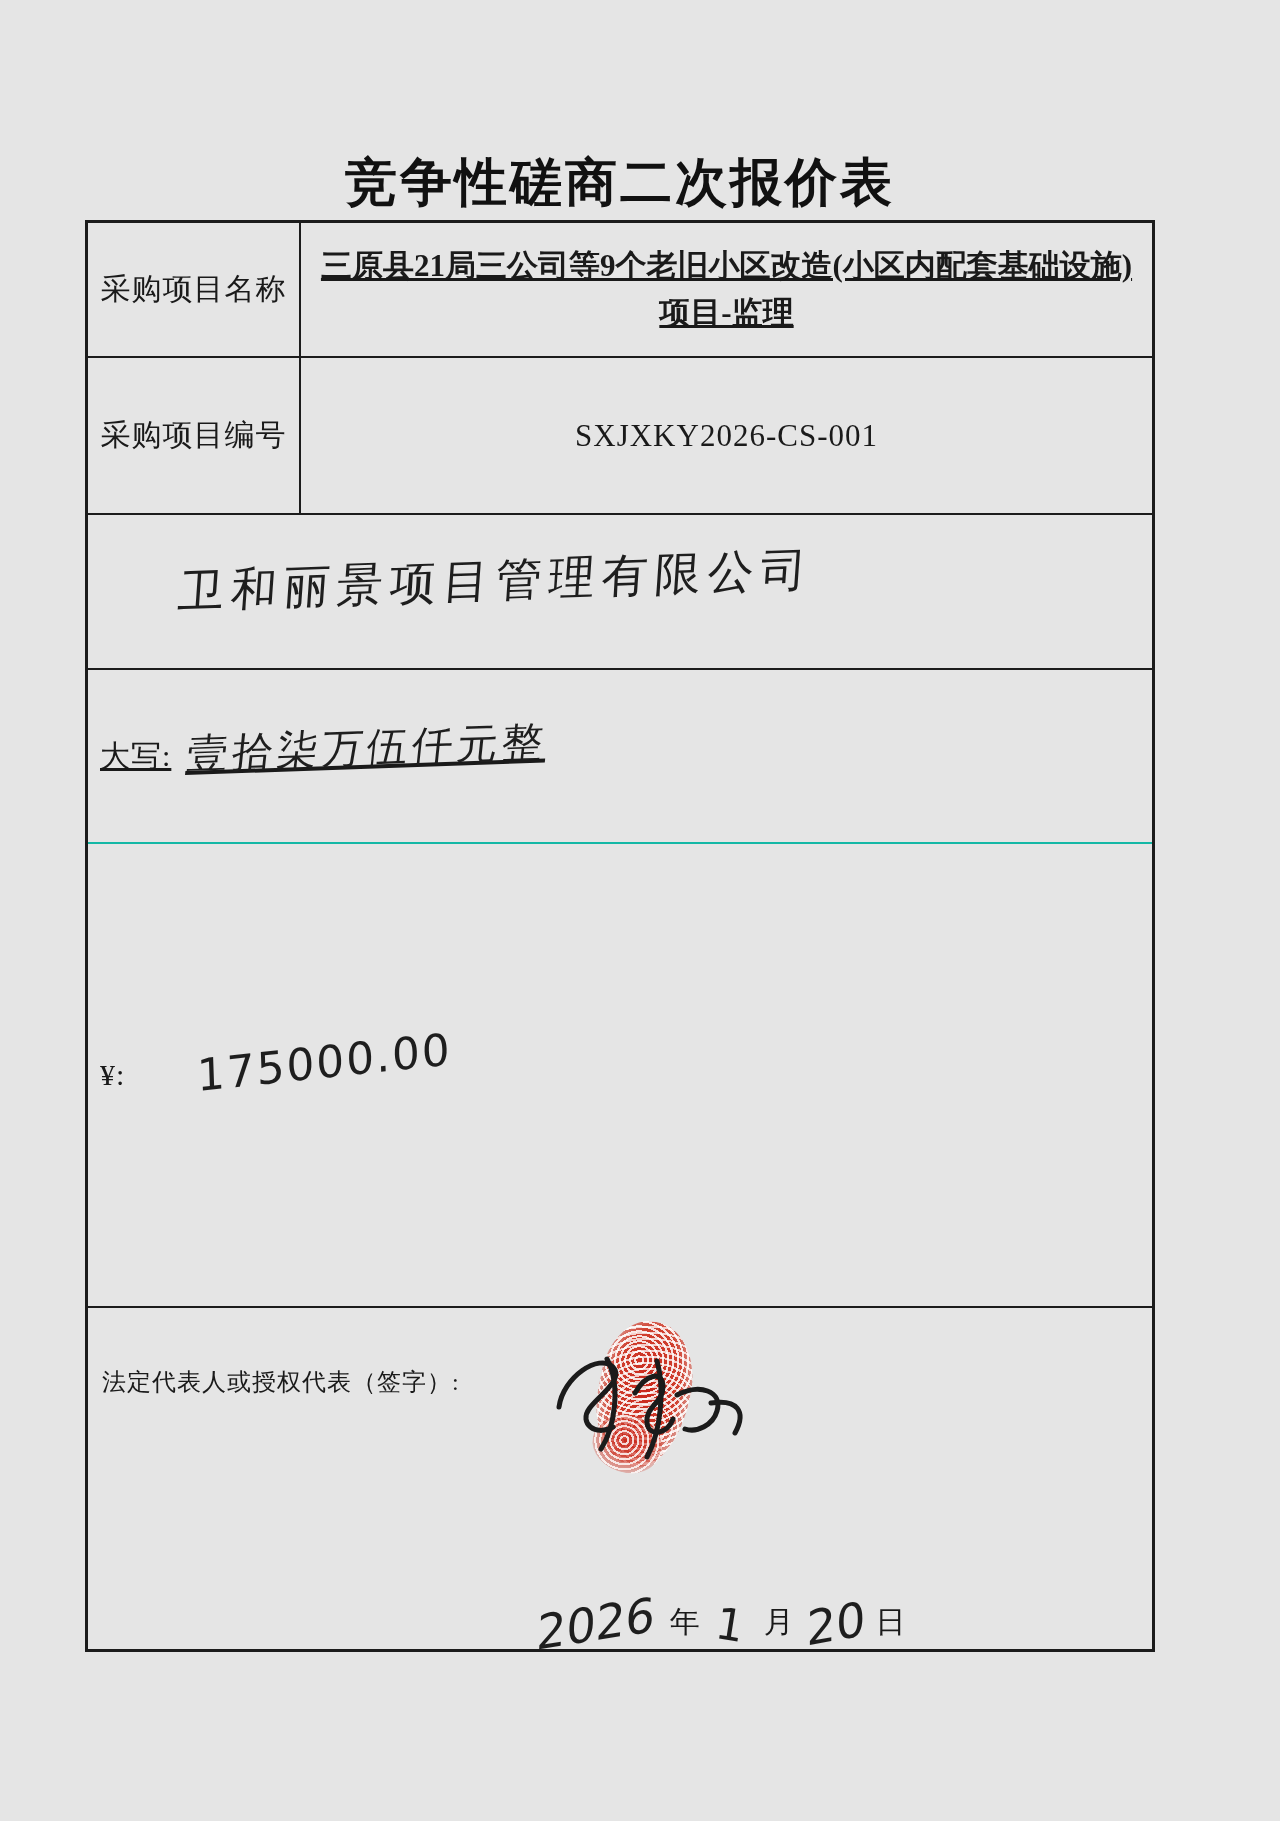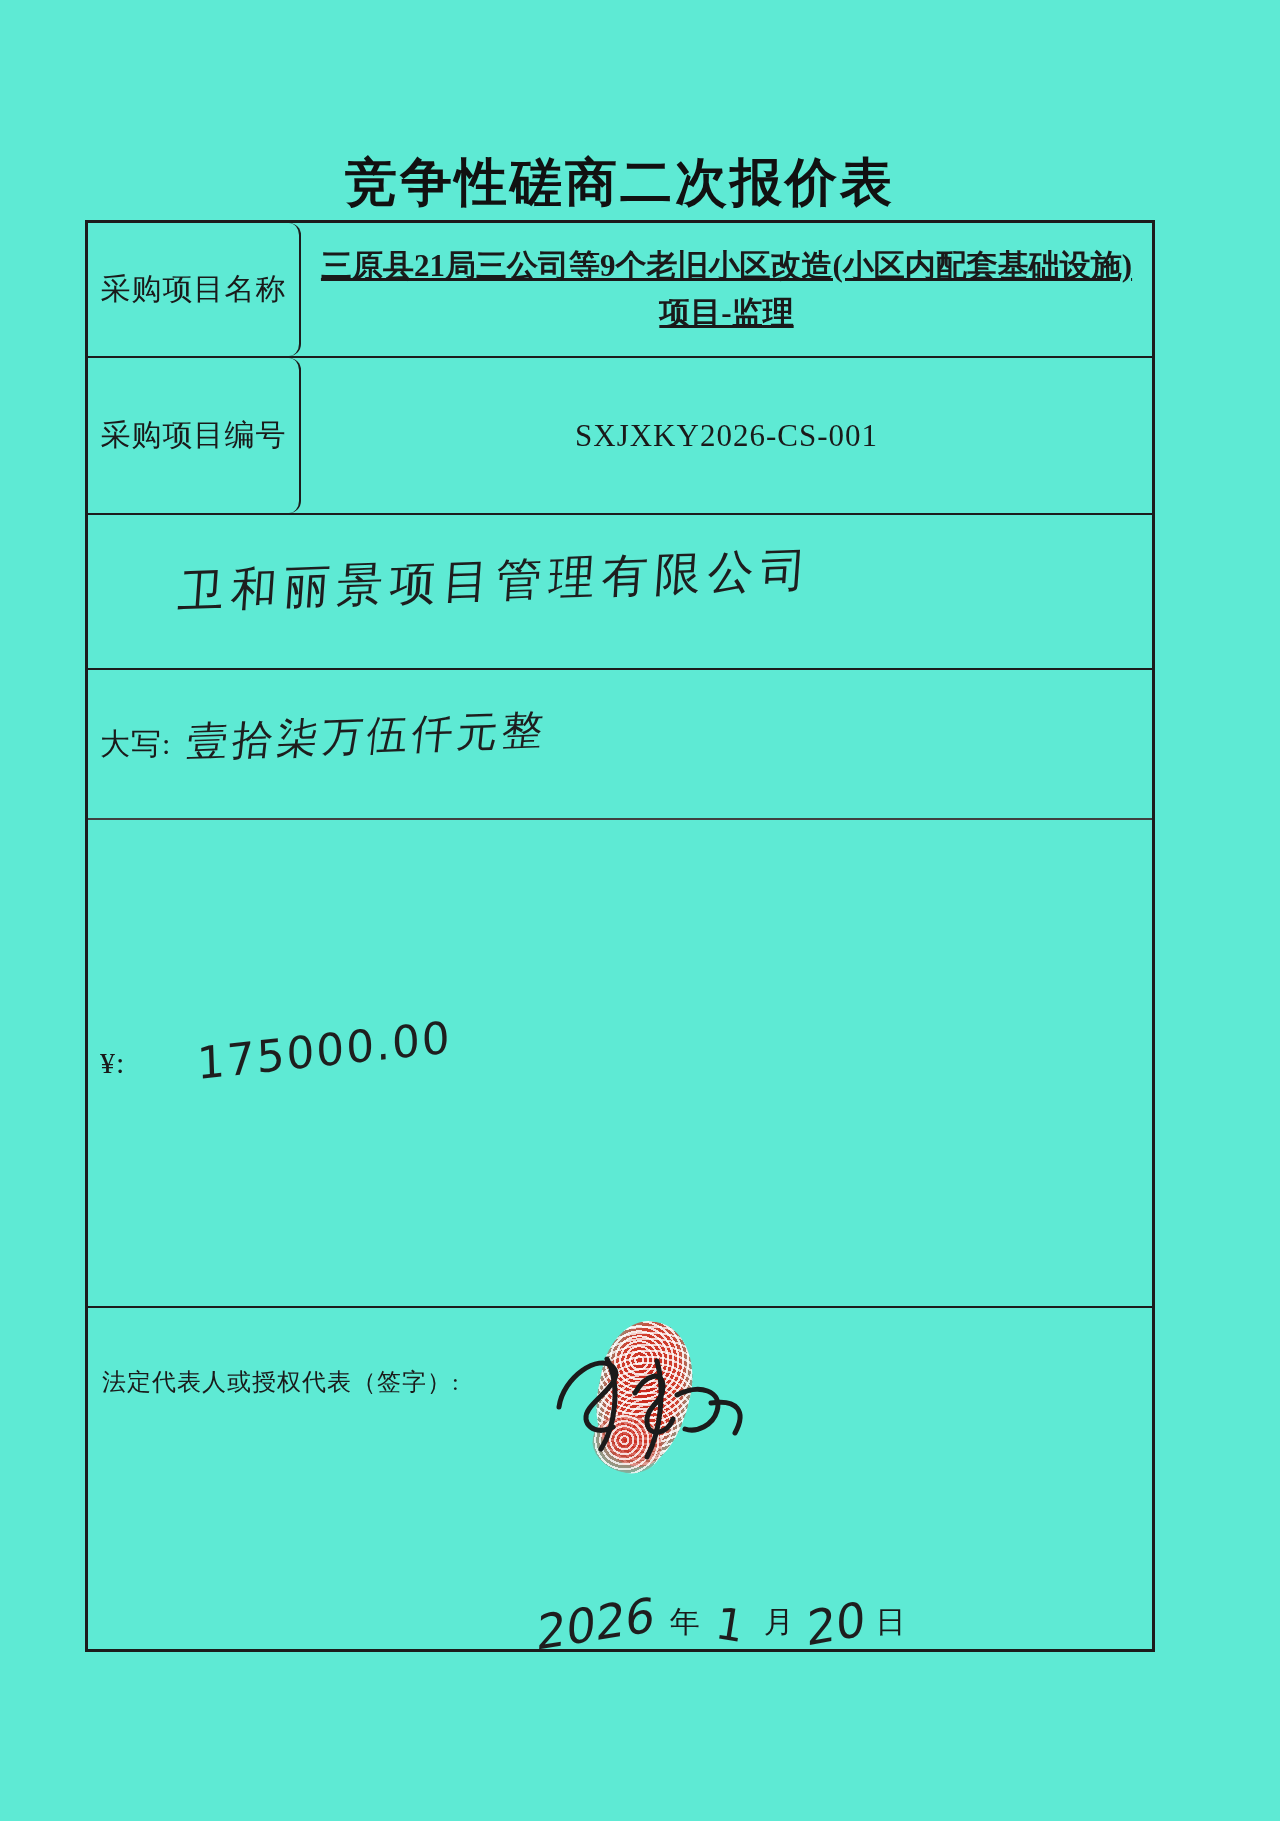--- a/index.html
+++ b/index.html
@@ -1,42 +1,42 @@
 <!DOCTYPE html>
 <html><head>
 <meta charset="utf-8">
 <style>
   html,body{margin:0;padding:0;background:#ffffff;}
   .page{
-    position:relative;width:1280px;height:1821px;background:#5eead4;
+    position:relative;width:1280px;height:1821px;background:#e5e5e5;
     font-family:"Liberation Serif",serif;color:#1a1a1a;overflow:hidden;
   }
   .title{
     position:absolute;left:85px;top:148px;width:1070px;margin:0;
     text-align:center;font-size:52px;font-weight:700;letter-spacing:3px;color:#111;
   }
   .tbl{
     position:absolute;left:85px;top:220px;width:1070px;height:1432px;
     border:3px solid #1c1c1c;box-sizing:border-box;display:flex;flex-direction:column;
   }
   .row{display:flex;border-bottom:2px solid #1c1c1c;box-sizing:border-box;flex:none;}
   .r1{height:135px}.r2{height:157px}.r3{height:155px}.r4{height:638px}
   .r5{flex:1 1 auto;border-bottom:none;position:relative;display:block;}
   .lab{
     width:213px;flex:none;border-right:2px solid #1c1c1c;box-sizing:border-box;
     display:flex;align-items:center;justify-content:center;text-align:center;
-    font-size:30px;letter-spacing:1px;border-radius:12px;
+    font-size:30px;letter-spacing:1px;
   }
   .r4 .lab{width:335px;}
   .val{flex:1;display:flex;align-items:center;justify-content:center;font-size:30px;box-sizing:border-box;}
   .v1{flex-direction:column;font-size:31px;font-weight:600;line-height:1.5;letter-spacing:0;text-decoration:underline;}
   .v2{font-size:31px;letter-spacing:1px;text-align:center;}
   .v3{justify-content:flex-start;padding-left:90px;}
   .subcol{flex:1;display:flex;flex-direction:column;box-sizing:border-box;}
-  .sub-a{height:150px;flex:none;border-bottom:2px solid #404040;display:flex;align-items:center;padding-left:12px;box-sizing:border-box;}
+  .sub-a{height:174px;flex:none;border-bottom:2px solid #14b8a6;display:flex;align-items:center;padding-left:12px;box-sizing:border-box;text-decoration:underline;}
   .sub-b{flex:1;display:flex;align-items:center;padding-left:12px;box-sizing:border-box;}
   .pfx{font-size:30px;letter-spacing:1px;flex:none;}
   
   .hw{font-family:"DejaVu Sans",sans-serif;color:#1e1e1e;white-space:nowrap;}
   .hw-unit{font-size:46px;letter-spacing:7px;transform:rotate(-2deg) skewX(-6deg);transform-origin:left center;}
   .hw-caps{font-size:41px;letter-spacing:4px;margin-left:16px;transform:rotate(-2deg) skewX(-8deg);transform-origin:left center;border-bottom:3px solid transparent;}
   .hw-amt{font-size:44px;letter-spacing:2px;margin-left:72px;transform:rotate(-6deg) skewX(-4deg);transform-origin:left center;}
   .sig-label{position:absolute;left:14px;top:58px;font-size:24px;letter-spacing:1px;}
   .sig-block{position:absolute;left:455px;top:5px;width:260px;height:190px;}
   .fp{

